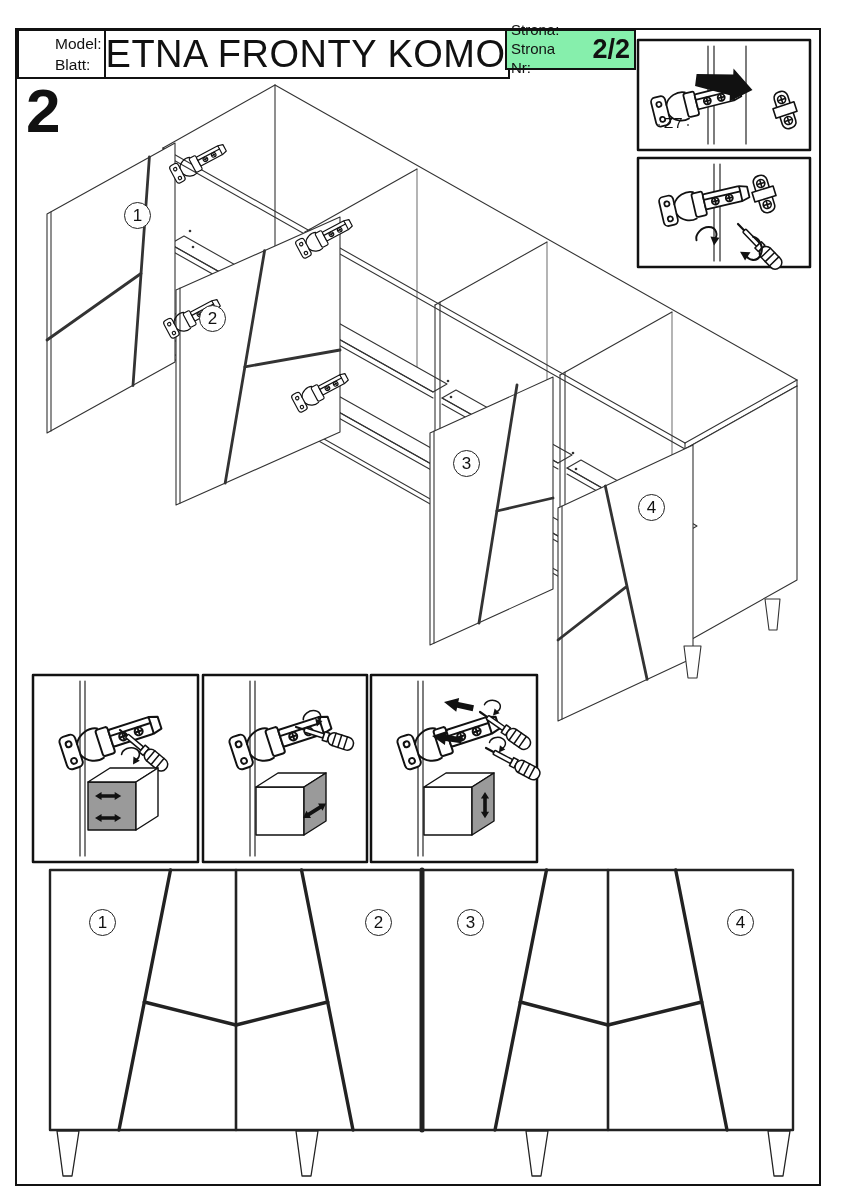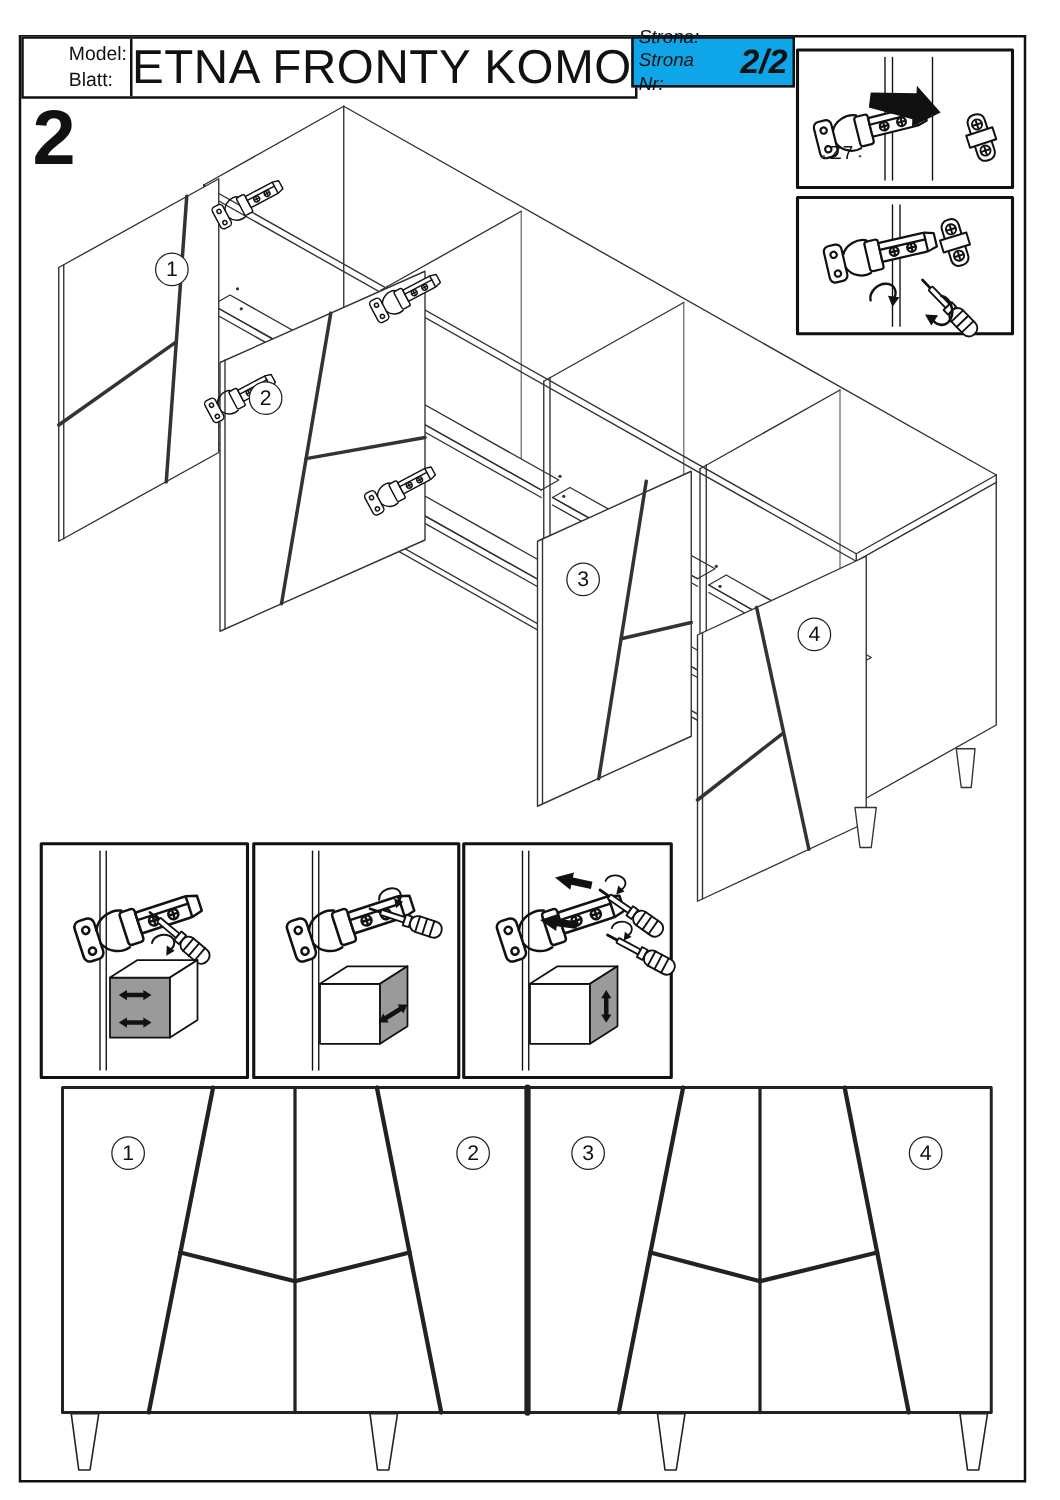--- a/index.html
+++ b/index.html
@@ -9,21 +9,21 @@
   .page-border { position:absolute; left:15px; top:28px; width:806px; height:1158px;
                  border:2.5px solid #111; background:#fff; }
   
   .hdr-main { position:absolute; left:17px; top:29px; width:493px; height:50px;
               border:2px solid #111; display:flex; background:#fff; }
   .hdr-model { width:63px; border-right:2px solid #111; padding:3px 2px 0 4px;
                font-size:15.5px; line-height:1.35;margin-left:32px; }
   .hdr-title { flex:1; display:flex; align-items:center; justify-content:center;
                font-size:38px; letter-spacing:0.5px; white-space:nowrap; }
   .hdr-page { position:absolute; left:505px; top:29px; width:131px; height:41px;
-              border:2px solid #111; background:#0ea5e9; display:flex; align-items:center; padding:2px 4px;font-style:italic; }
+              border:2px solid #111; background:#86efac; display:flex; align-items:center; padding:2px 4px; }
   .hdr-page-labels { font-size:15px; line-height:1.25; }
   .hdr-page-value { font-size:27px; font-weight:700; margin-left:16px; }
   .step-number { position:absolute; left:26px; top:80px; font-size:62px; font-weight:700; line-height:1; }
   .z7-label { position:absolute; left:664px; top:114px; font-size:15px; letter-spacing:1px; }
   
   .circ { position:absolute; width:27px; height:27px; border:1.5px solid #222; border-radius:50%;
           background:#fff; display:flex; align-items:center; justify-content:center;
           font-size:17px; line-height:1; }
   .iso-c1 { left:124px; top:202px; }
   .iso-c2 { left:199px; top:305px; }

